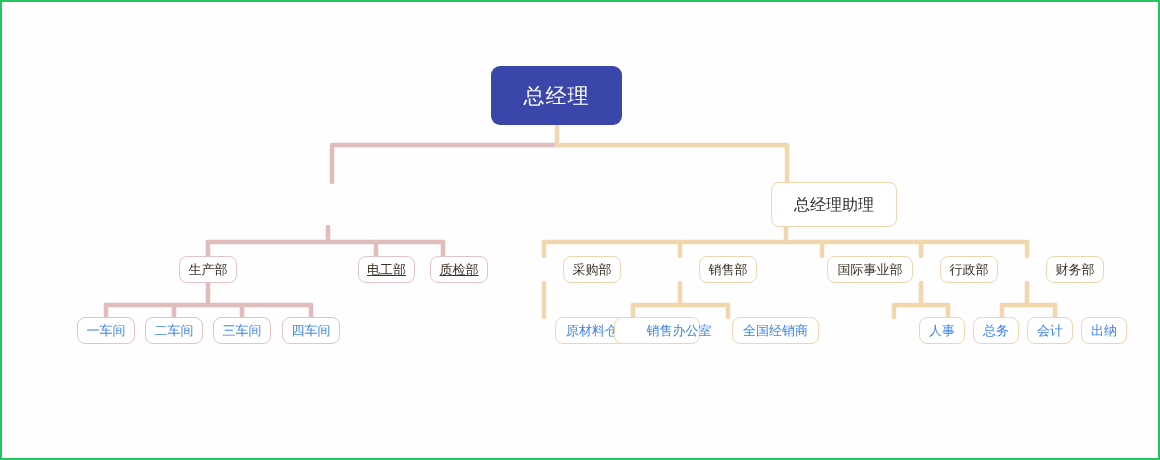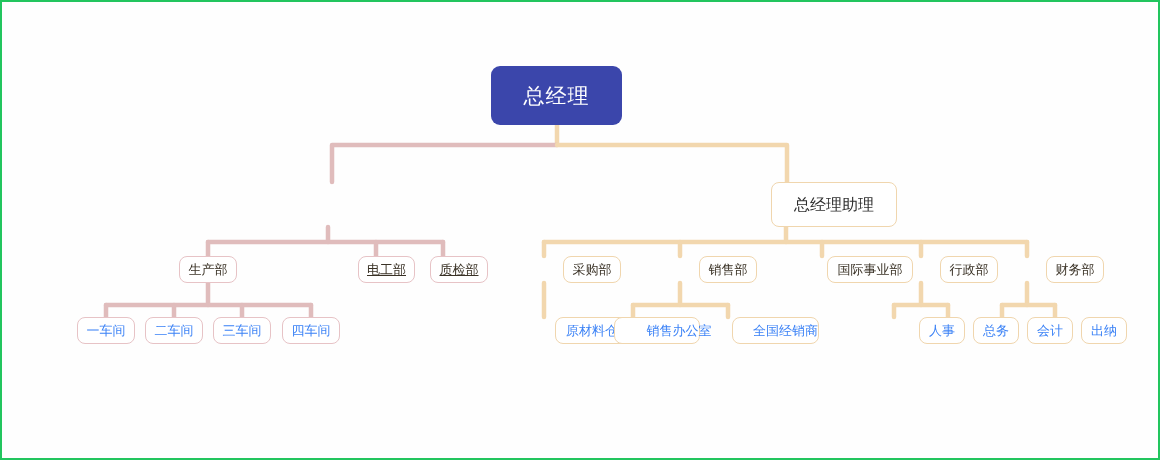--- a/index.html
+++ b/index.html
@@ -179,21 +179,21 @@
   <div class="node lvl2 tan" style="left:996px; top:254px; width:58px; height:27px;">
     <span class="label">财务部</span>
   </div>
 
   <div class="node lvl3 tan" style="left:505px; top:315px; width:74px; height:27px;">
     <span class="label">原材料仓</span>
   </div>
   <div class="node lvl3 tan" style="left:564px; top:315px; width:86px; height:27px;padding-left:44px;">
     <span class="label">销售办公室</span>
   </div>
-  <div class="node lvl3 tan" style="left:682px; top:315px; width:87px; height:27px;justify-content:flex-end;">
+  <div class="node lvl3 tan" style="left:682px; top:315px; width:87px; height:27px;">
     <span class="label">全国经销商</span>
   </div>
   <div class="node lvl3 tan" style="left:869px; top:315px; width:46px; height:27px;">
     <span class="label">人事</span>
   </div>
   <div class="node lvl3 tan" style="left:923px; top:315px; width:46px; height:27px;">
     <span class="label">总务</span>
   </div>
   <div class="node lvl3 tan" style="left:977px; top:315px; width:46px; height:27px;">
     <span class="label">会计</span>

